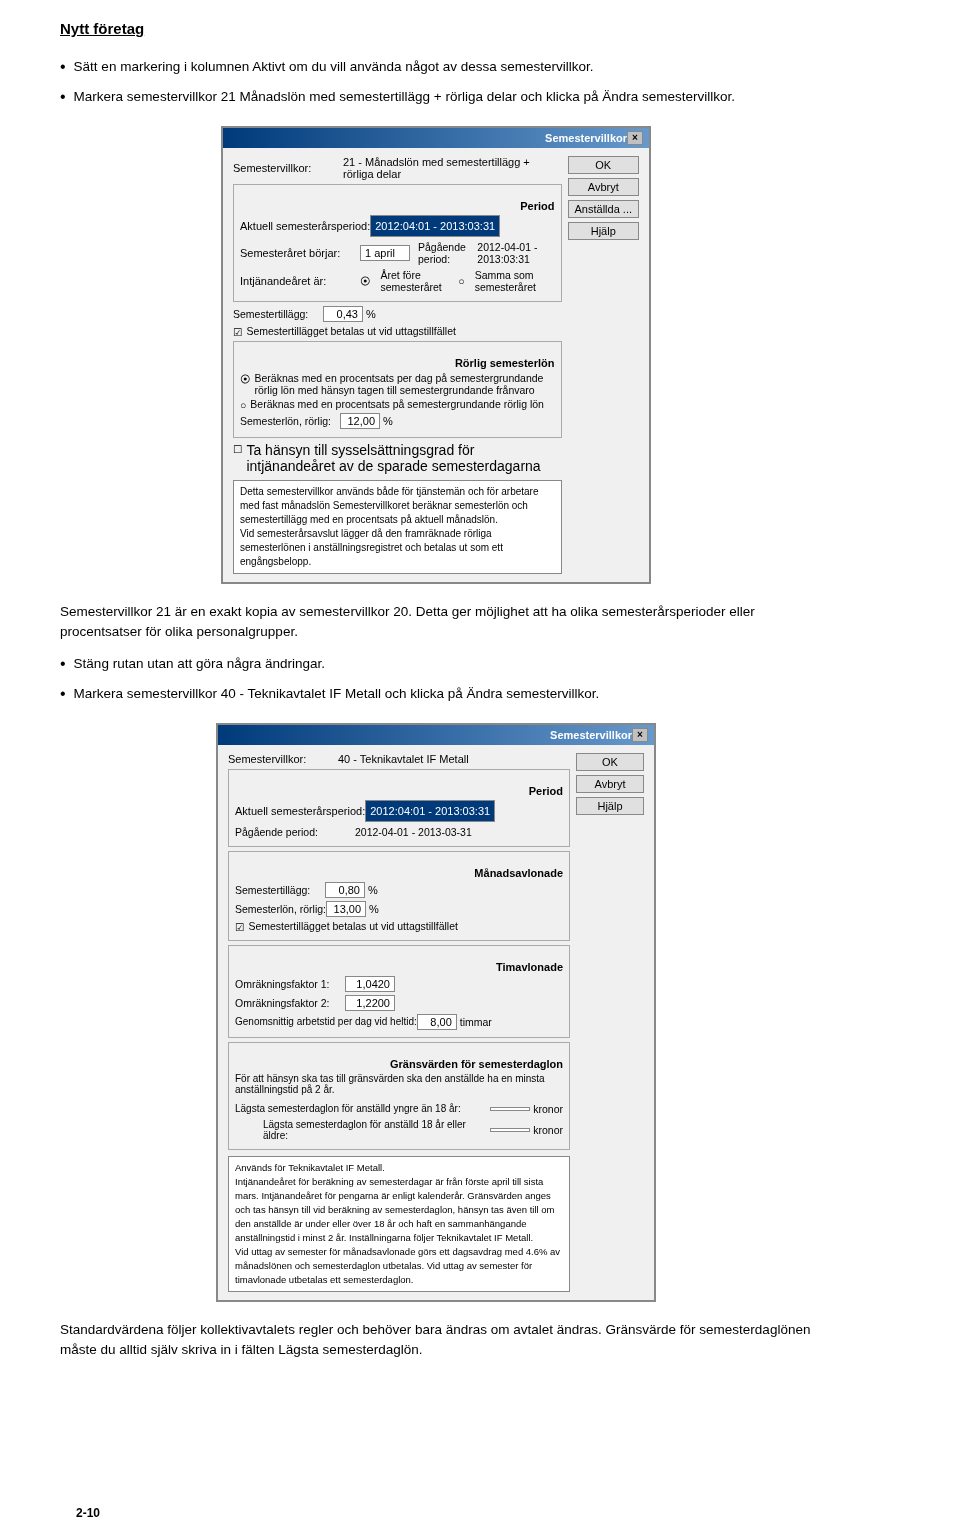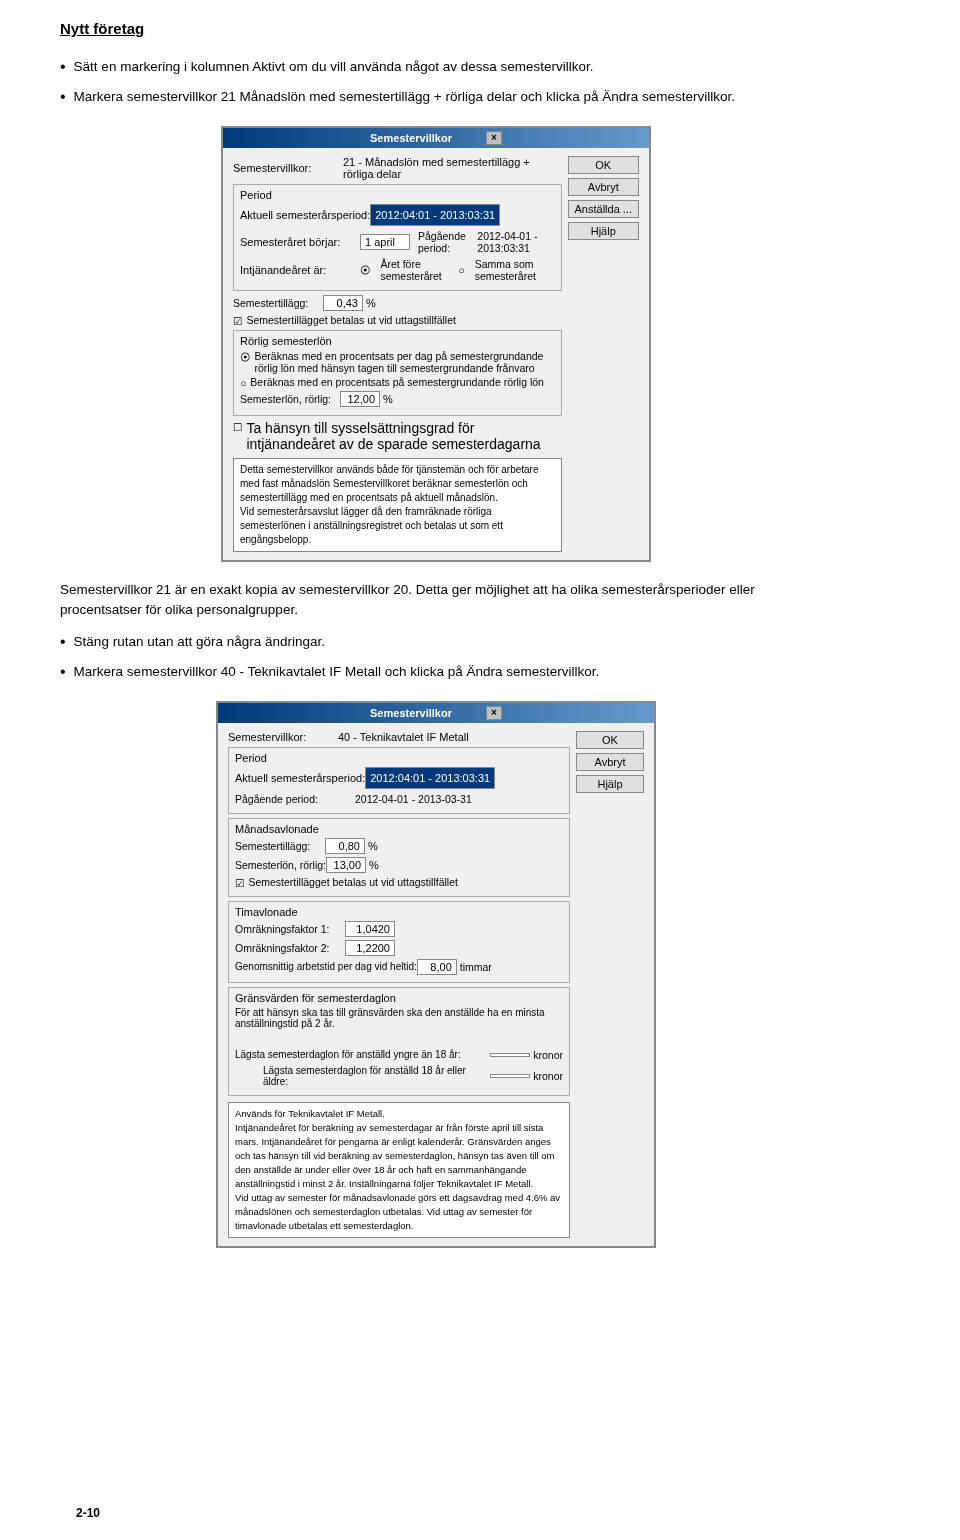--- a/index.html
+++ b/index.html
@@ -59,22 +59,21 @@
       position: relative;
     }
     .dialog-titlebar {
       background: linear-gradient(to right, #003a7a, #6699cc);
       color: #fff;
       font-size: 11px;
       font-weight: bold;
       padding: 3px 6px;
       display: flex;
       align-items: center;
-      justify-content: center;
-      gap: 34px;
+      justify-content: flex-end;
     }
     .dialog-titlebar-close {
       background: #c0c0c0;
       border: 1px solid #888;
       color: #000;
       font-size: 10px;
       width: 16px;
       height: 14px;
       display: flex;
       align-items: center;
@@ -124,23 +123,24 @@
     .field-value-blue {
       background: #003a7a;
       color: #fff;
       border: 1px solid #888;
       padding: 4px 4px;
       font-size: 11px;
       min-width: 100px;
     }
     .section-label {
       font-size: 11px;
-      font-weight: normal;
-      margin-top: 0;
+      font-weight: bold;
+      margin-top: 11px;
       margin-bottom: 3px;
+      text-align: right;
     }
     .subsection {
       border: 1px solid #aaa;
       padding: 4px 6px;
       margin-bottom: 4px;
       font-size: 10.5px;
     }
     .radio-row {
       display: flex;
       align-items: flex-start;
@@ -381,21 +381,21 @@
             </div>
             <div class="semtillagg-row">
               <span class="semtillagg-label" style="min-width:110px;white-space:normal;font-size:10px;">Genomsnittig arbetstid per dag vid heltid:</span>
               <span class="field-value" style="min-width:40px;text-align:right;">8,00</span>
               <span class="field-unit">timmar</span>
             </div>
           </div>
 
           <div class="subsection">
             <div class="section-label">Gränsvärden för semesterdaglon</div>
-            <div style="font-size:10px;margin-bottom:20px;">För att hänsyn ska tas till gränsvärden ska den anställde ha en minsta anställningstid på 2 år.</div>
+            <div style="font-size:10px;margin-bottom:8px;">För att hänsyn ska tas till gränsvärden ska den anställde ha en minsta anställningstid på 2 år.</div>
             <div class="field-row" style="flex-wrap:wrap;">
               <span style="font-size:10px;flex:1;">Lägsta semesterdaglon för anställd yngre än 18 år:</span>
               <span class="field-value" style="min-width:40px;"></span>
               <span class="field-unit">kronor</span>
             </div>
             <div class="field-row" style="flex-wrap:wrap;margin-top:3px;padding-left:28px;">
               <span style="font-size:10px;flex:1;">Lägsta semesterdaglon för anställd 18 år eller äldre:</span>
               <span class="field-value" style="min-width:40px;"></span>
               <span class="field-unit">kronor</span>
             </div>
@@ -411,16 +411,17 @@
 
         <div class="dialog-buttons">
           <button class="dialog-btn">OK</button>
           <button class="dialog-btn">Avbryt</button>
           <button class="dialog-btn">Hjälp</button>
         </div>
       </div>
     </div>
   </div>
 
+  <p class="body-text">Standardvärdena följer kollektivavtalets regler och behöver bara ändras om avtalet ändras. Gränsvärde för semesterdaglönen måste du alltid själv skriva in i fälten Lägsta semesterdaglön.</p>
 
   <div class="page-number">2-10</div>
 
 </div>
 
 </body></html>

